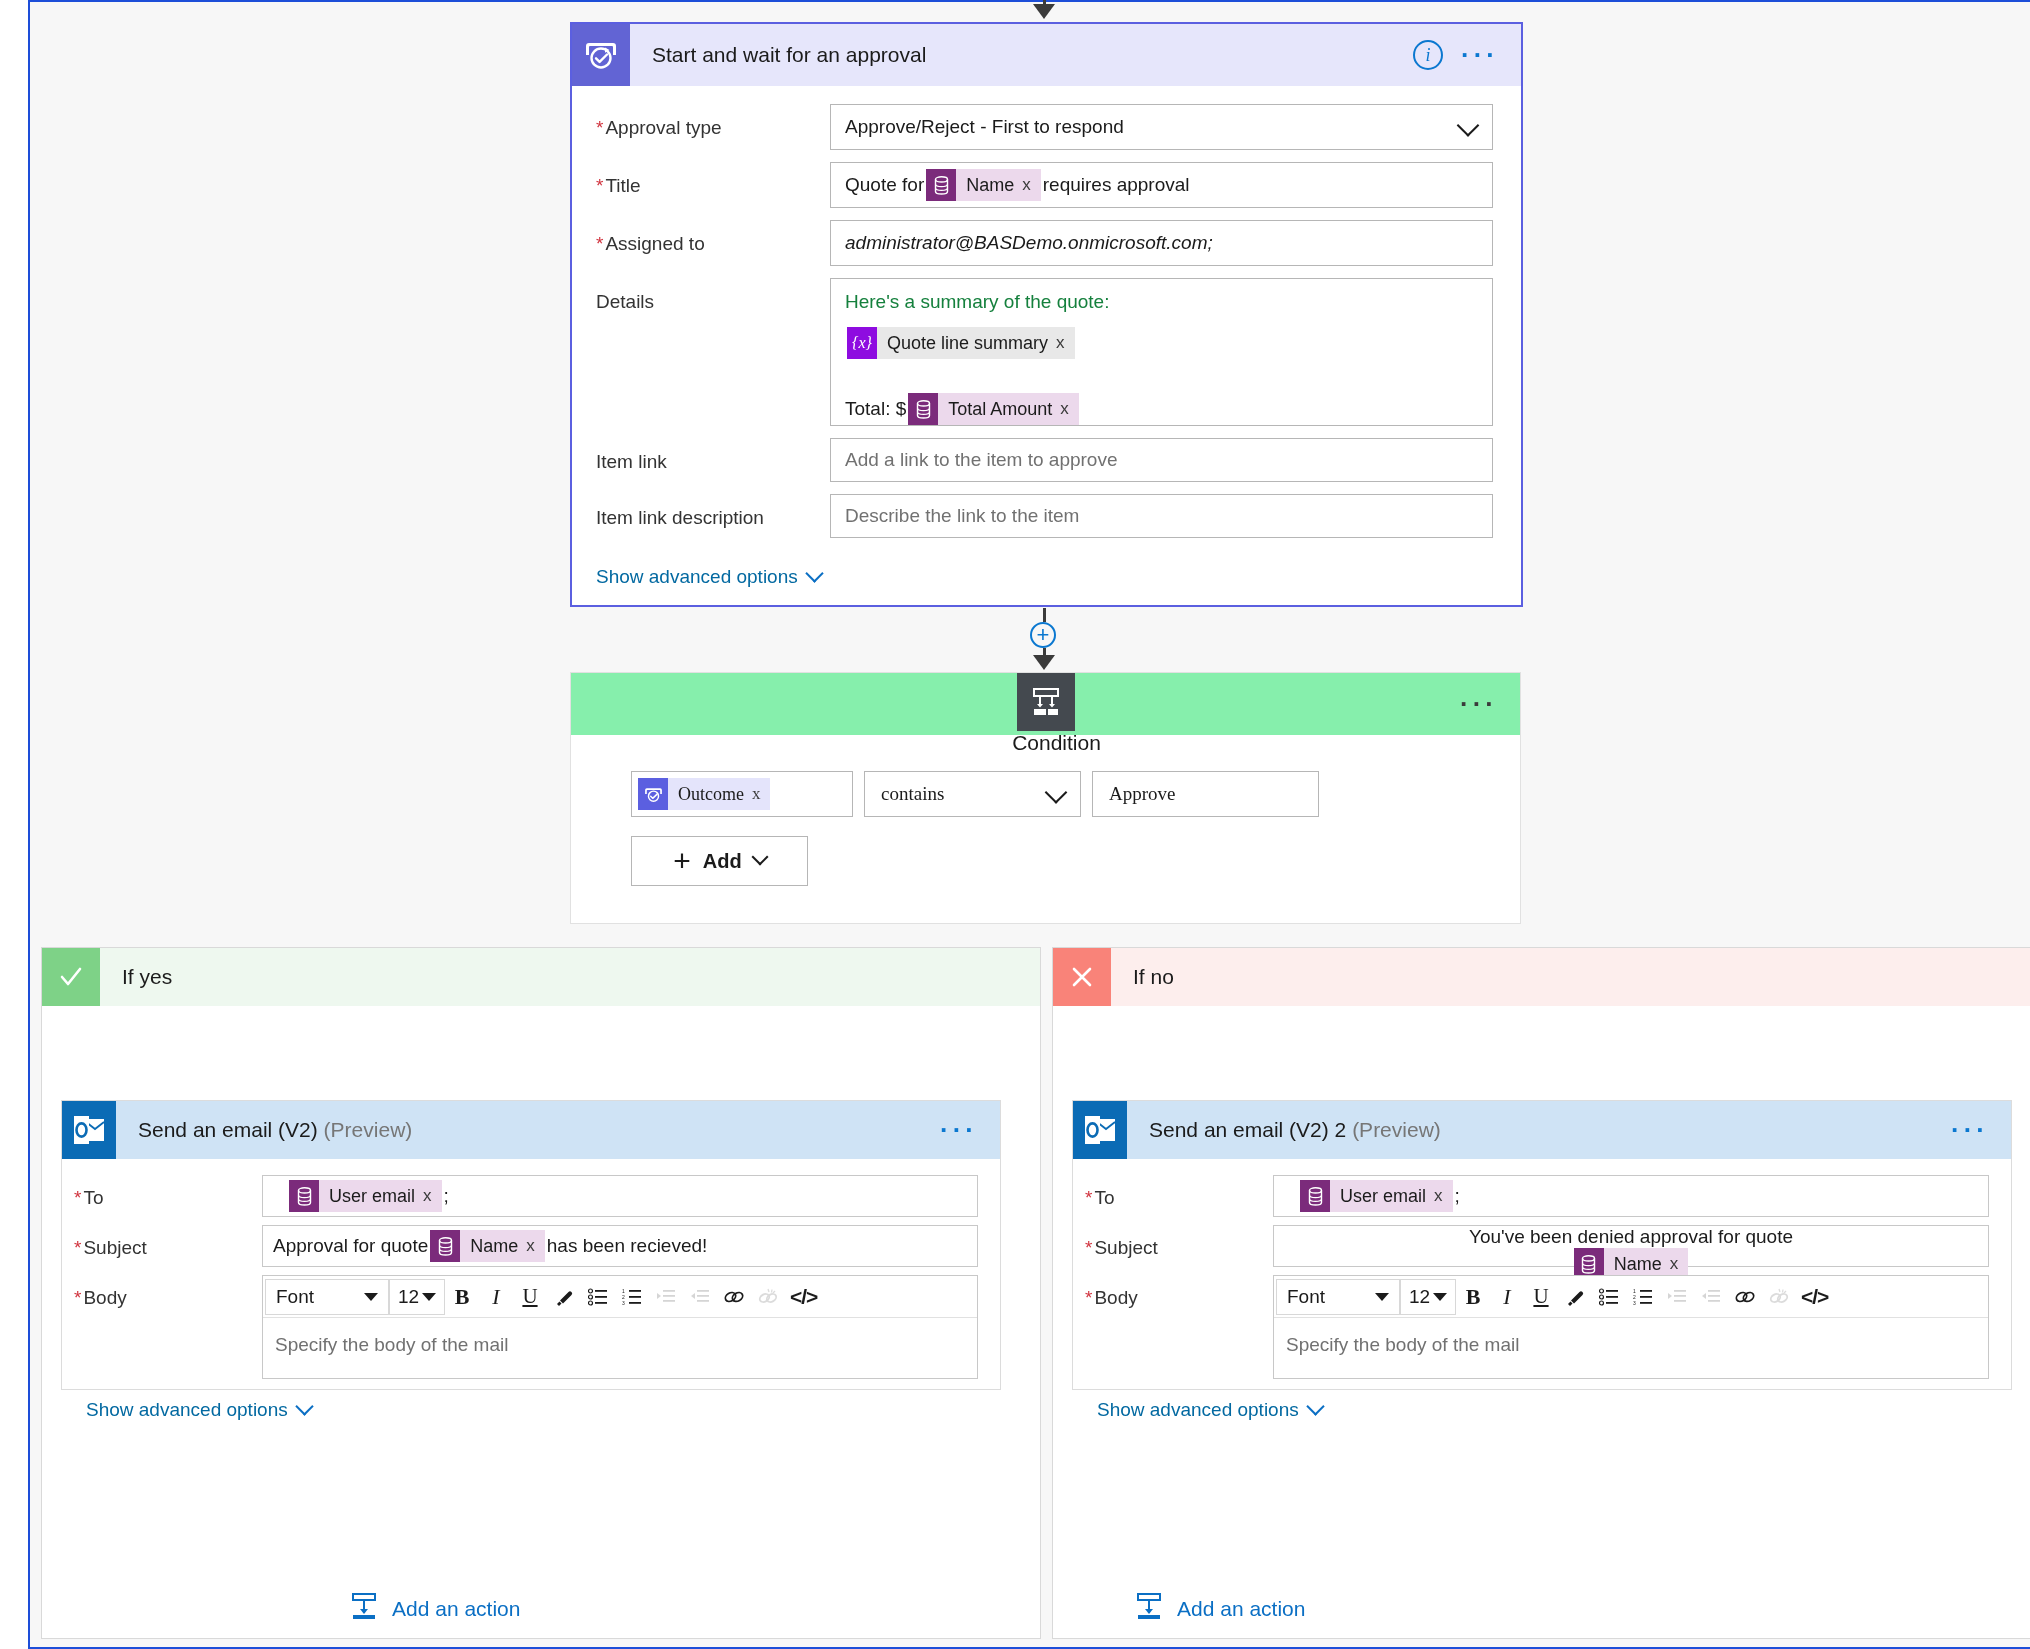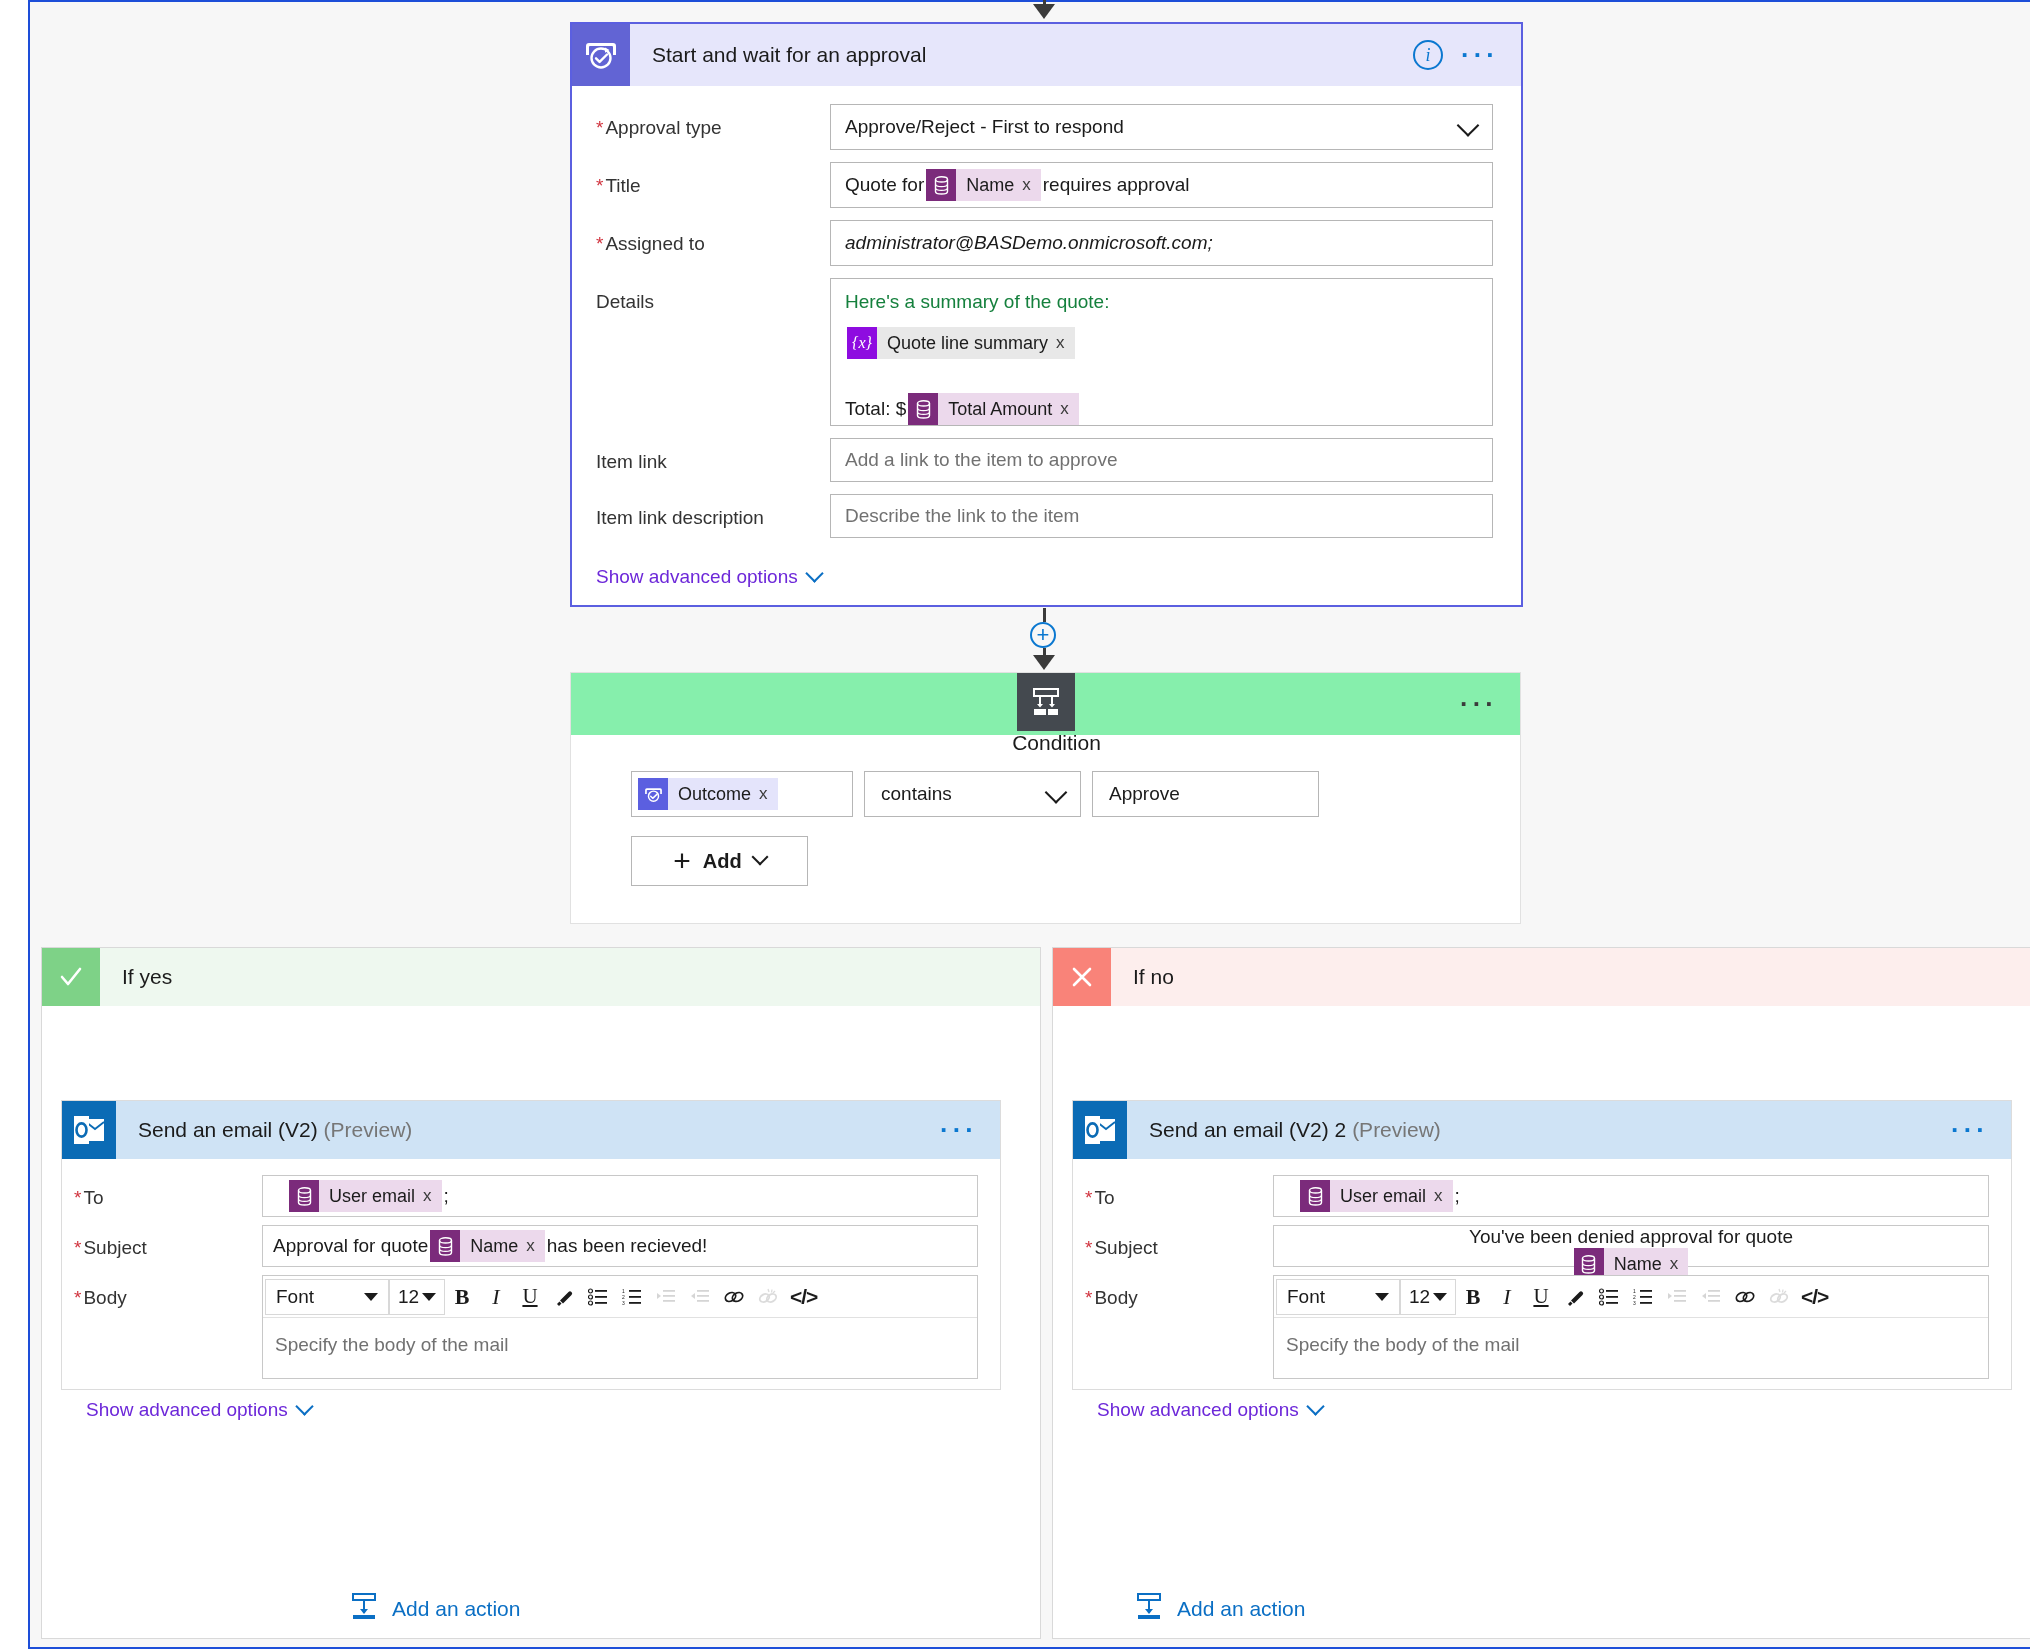--- a/index.html
+++ b/index.html
@@ -114,38 +114,38 @@
   .tok.outcome { background:#e4e4fb; }
   .tok.outcome .tok-ic { background:#5b5fe0; }
 
   .plain { font-size:19px; color:#1b1b1b; white-space:nowrap; }
 
   .details-line1 { font-size:19px; color:#15803d; margin-bottom:14px; }
   .details-total { font-size:19px; color:#1b1b1b; display:flex;
     align-items:center; margin-top:34px; }
 
   .advlink {
-    color:#6d28d9; font-size:19px; cursor:pointer;
+    color:#0369a1; font-size:19px; cursor:pointer;
     display:inline-flex; align-items:center; gap:10px;
   }
   .advlink .v {
     display:inline-block; width:13px; height:13px;
     border-right:2px solid #0b6fc4; border-bottom:2px solid #0b6fc4;
     transform:translateY(-4px) rotate(45deg);
   }
 
   
   #condition-card {
     left:540px; top:670px; width:951px; height:252px;
     border:1px solid #e1e1e1;
   }
   #condition-card .card-header { background:#86efac;flex-direction:column; }
   #condition-card .card-icon { background:#44494f; }
   .cond-body { padding:36px 0 0 60px; }
-  .cond-row { display:flex; align-items:center; gap:11px; }
+  .cond-row { display:flex; align-items:center; gap:11px;font-family:Liberation Serif, serif; }
   .cond-tokbox {
     border:1px solid #b6b6b6; background:#fff; height:46px; width:222px;
     display:flex; align-items:center; padding-left:4px;
   }
   .cond-sel {
     border:1px solid #b6b6b6; background:#fff; height:46px; width:217px;
     display:flex; align-items:center; padding-left:16px;
     font-size:19px; color:#1b1b1b; position:relative;
   }
   .cond-val {

